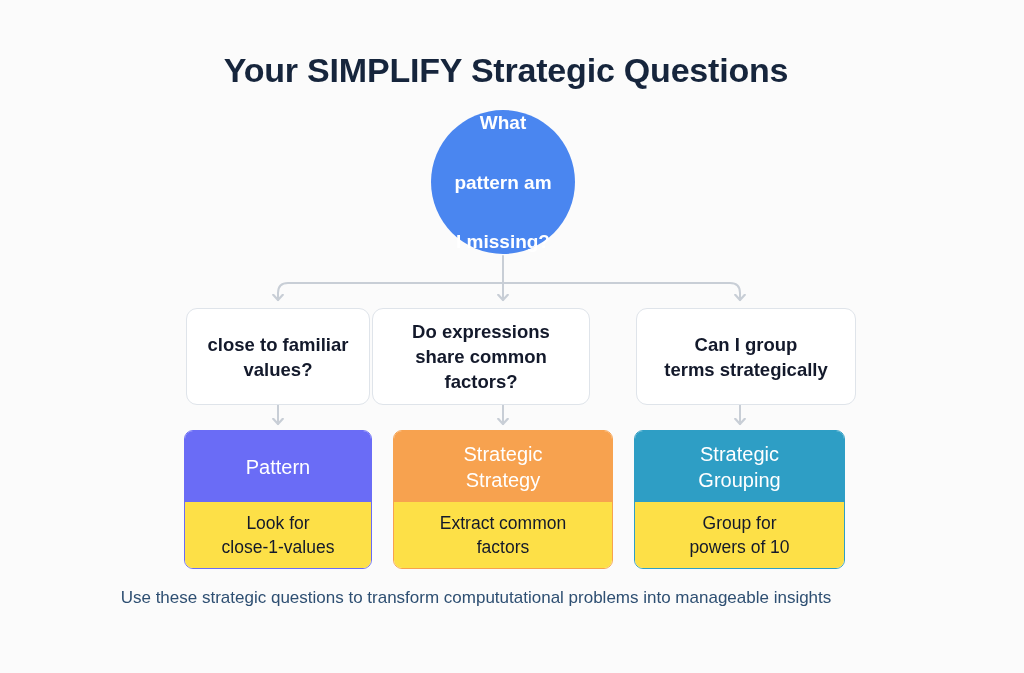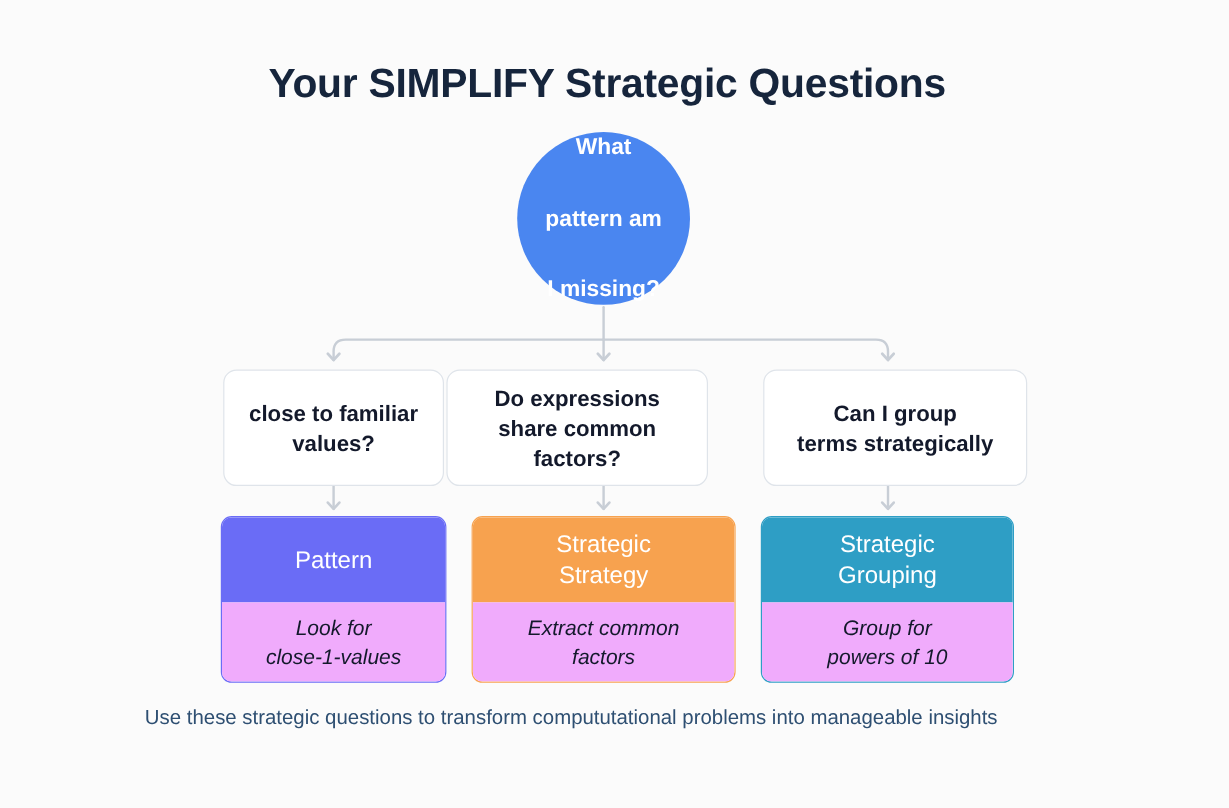--- a/index.html
+++ b/index.html
@@ -126,23 +126,22 @@
   .card-body {
     flex: 1;
     display: flex;
     flex-direction: column;
     align-items: center;
     justify-content: center;
     text-align: center;
     color: #13192b;
     font-size: 17.5px;
     line-height: 24px;
-    background: #f0abfc;
+    background: #fde047;
     padding: 0 6px;
-    font-style: italic;
   }
   .card-body .line { display: block; white-space: nowrap; }
 
   
   .card.theme-purple { border: 1.6px solid #6a6cf6; }
   .card.theme-purple .card-head { background: #6a6cf6; }
   .card.theme-orange { border: 1.6px solid #f7a24f; }
   .card.theme-orange .card-head { background: #f7a24f; }
   .card.theme-teal   { border: 1.6px solid #2e9ec5; }
   .card.theme-teal   .card-head { background: #2e9ec5; }

